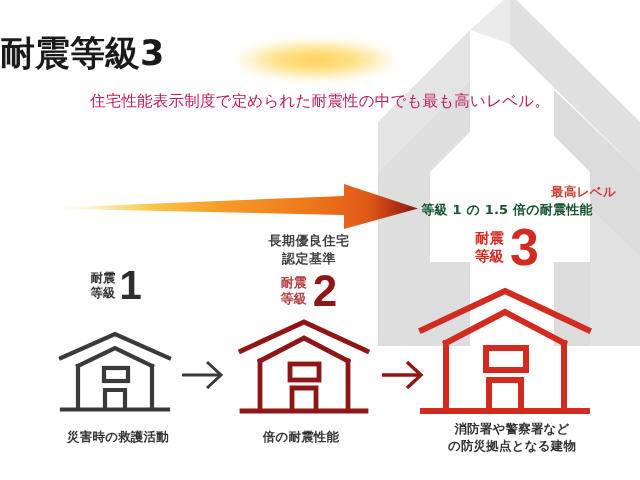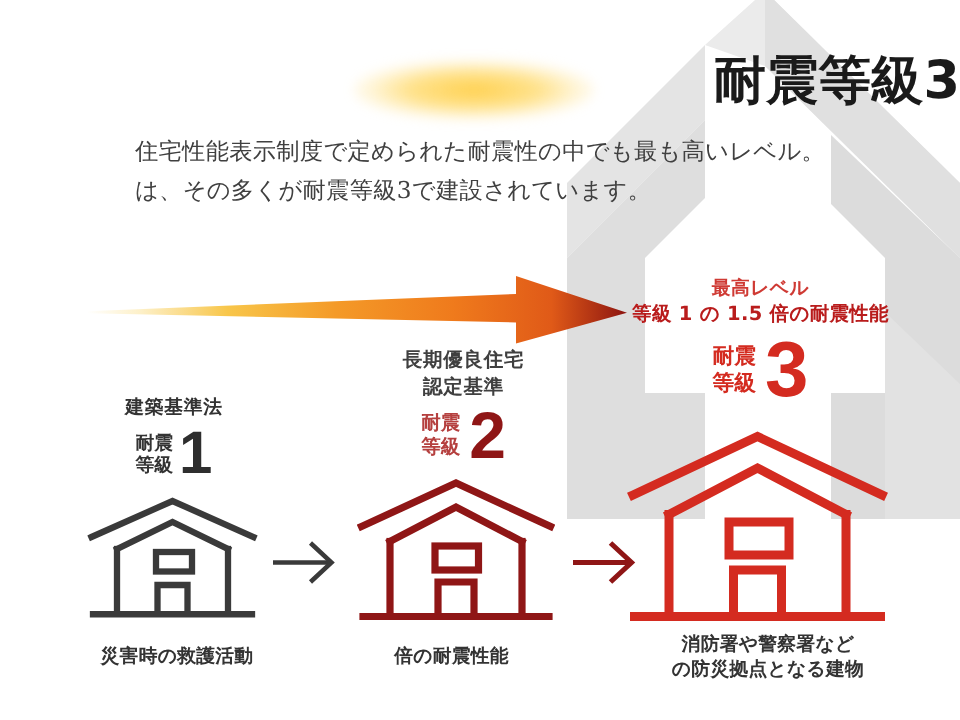--- a/index.html
+++ b/index.html
@@ -30,21 +30,21 @@
     z-index: 0;
     pointer-events: none;
   }
 
   
   .title-wrap {
     position: absolute;
     left: 0;
     top: 30px;
     width: 640px;
-    text-align: right;
+    text-align: left;
     z-index: 4;
   }
   .title-glow {
     position: absolute;
     left: 236px;
     top: 40px;
     width: 160px;
     height: 40px;
     border-radius: 50%;
     background: radial-gradient(ellipse at 50% 50%,
@@ -69,21 +69,21 @@
   
   .lead {
     position: absolute;
     left: 90px;
     top: 88px;
     width: 470px;
     z-index: 5;
     font-family: "DejaVu Serif", "Liberation Serif", serif;
     font-size: 15.5px;
     line-height: 26px;
-    color: #404040;
+    color: #be185d;
     letter-spacing: 0.2px;
   }
   .lead div { white-space: nowrap; }
 
   
   .big-arrow {
     position: absolute;
     left: 58px;
     top: 182px;
     width: 360px;
@@ -165,26 +165,27 @@
 
   
   #col3 { left: 398px; top: 183px; width: 218px; }
   #col3 .toplabel {
     font-family: "DejaVu Sans", "Liberation Sans", sans-serif;
     font-size: 12.5px;
     font-weight: 700;
     color: #cf3a34;
     line-height: 17px;
     letter-spacing: 0.3px;
+    text-align: right;
   }
   #col3 .subtitle {
     font-family: "DejaVu Sans", "Liberation Sans", sans-serif;
     font-size: 13px;
     font-weight: 700;
-    color: #b91c1c;
+    color: #14532d;
     line-height: 19px;
     letter-spacing: 0.2px;
   }
   #col3 .gradeline {
     margin-top: 7px;
     display: flex;
     align-items: center;
     justify-content: center;
     gap: 6px;
   }
@@ -257,40 +258,38 @@
     <polygon points="212,214 262,262 262,352 212,352" fill="#e2e2e2"></polygon>
   </svg>
 
   <div class="title-glow"></div>
   <div class="title-wrap">
     <span class="title">耐震等級3</span>
   </div>
 
   <div class="lead">
     <div>住宅性能表示制度で定められた耐震性の中でも最も高いレベル。</div>
-    <div>は、その多くが耐震等級3で建設されています。</div>
   </div>
 
   <svg class="big-arrow" viewBox="0 0 360 48" xmlns="http://www.w3.org/2000/svg">
     <defs>
       <linearGradient id="bigArrowGrad" x1="0" y1="0" x2="1" y2="0">
         <stop offset="0.00" stop-color="#ffffff"></stop>
         <stop offset="0.10" stop-color="#fdf0c8"></stop>
         <stop offset="0.26" stop-color="#f8c64a"></stop>
         <stop offset="0.46" stop-color="#f49a28"></stop>
         <stop offset="0.68" stop-color="#ef7a1c"></stop>
         <stop offset="0.86" stop-color="#e05a18"></stop>
         <stop offset="1.00" stop-color="#8c1410"></stop>
       </linearGradient>
     </defs>
     <path d="M0,25.5 L286,14 L286,2 L360,26.5 L286,47 L286,33 L0,26.8 Z" fill="url(#bigArrowGrad)"></path>
   </svg>
 
   <div class="col" id="col1">
-    <div class="cap">建築基準法</div>
     <div class="gradeline">
       <div class="gradelabel">
         <div>耐震</div>
         <div>等級</div>
       </div>
       <div class="gradenum">1</div>
     </div>
   </div>
 
   <svg class="house" id="house1" width="114" height="84" viewBox="0 0 114 84" xmlns="http://www.w3.org/2000/svg">

